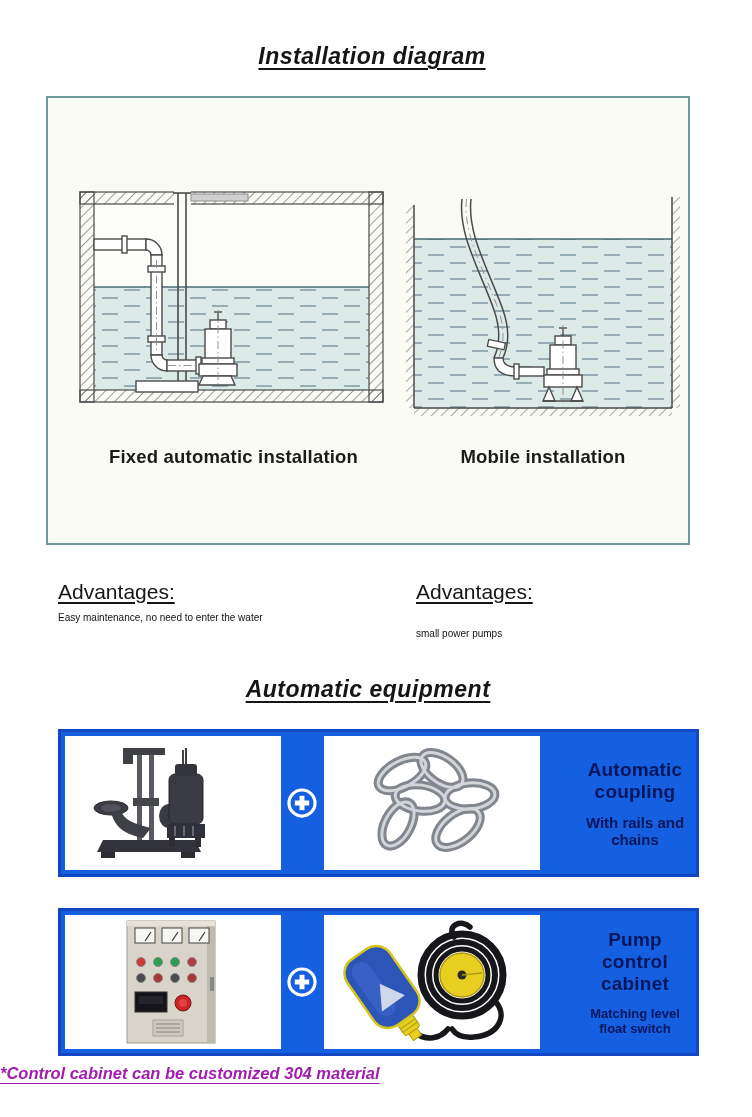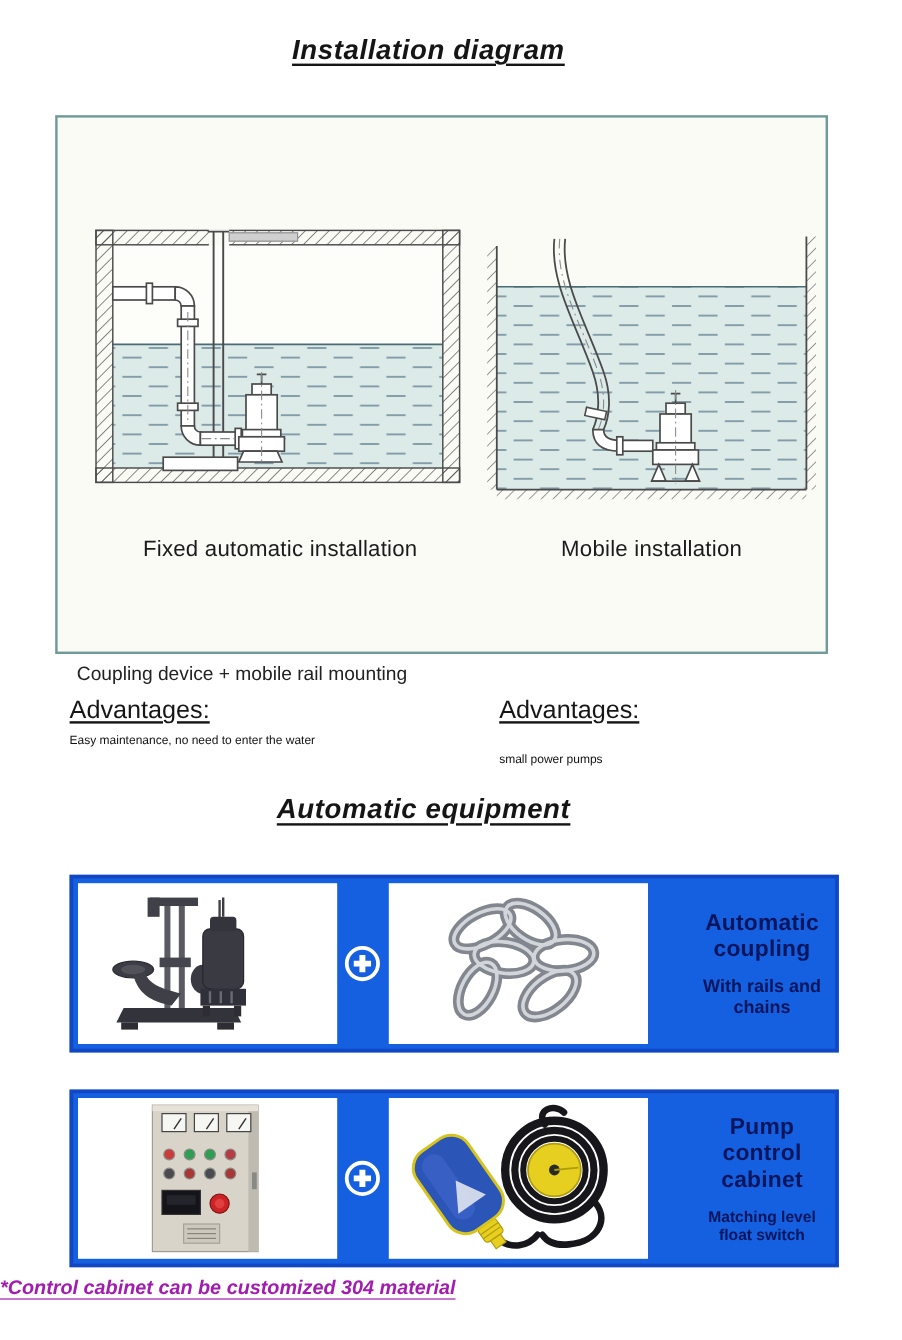--- a/index.html
+++ b/index.html
@@ -1,26 +1,26 @@
 <!DOCTYPE html>
 <html><head>
 <meta charset="utf-8">
 <style>
   html,body{margin:0;padding:0;background:#ffffff;}
   .page{position:relative;width:752px;height:1117px;background:#ffffff;overflow:hidden;
         font-family:"Liberation Sans", sans-serif;color:#1a1a1a;}
   .abs{position:absolute;}
   .sec-title{font-size:23px;font-weight:bold;font-style:italic;letter-spacing:.5px;
              text-decoration:underline;text-underline-offset:4px;text-decoration-thickness:2px;
-             color:#151515;text-align:center;margin:1px;}
+             color:#151515;text-align:center;margin:16px;}
   #install-title{top:27px;left:0;width:712px;}
   #equip-title{top:660px;left:0;width:704px;}
   .diagram-box{left:46px;top:96px;width:640px;height:445px;background:#fbfbf6;
                border:2px solid #6e9a99;}
-  .drawing-label{font-size:18.5px;font-weight:400;color:#1b1b1b;text-align:center;letter-spacing:.2px;}
+  .drawing-label{font-size:18.5px;font-weight:700;color:#1b1b1b;text-align:center;letter-spacing:.2px;}
   #label-fixed{left:78px;top:444px;width:307px;}
   .caption{left:64px;top:554px;font-size:16px;color:#222;}
   .adv{font-size:10px;color:#111;line-height:16px;}
   .adv-heading{font-size:21px;color:#161616;text-decoration:underline;text-underline-offset:3px;margin-bottom:6px;}
   #adv-left{left:58px;top:580px;width:330px;}
   #adv-right{left:416px;top:580px;width:278px;}
   .u{text-decoration:underline;text-underline-offset:2px;}
   .panel{left:58px;width:635px;height:142px;background:#1560e0;border:3px solid #1247c4;}
   #panel-1{top:729px;}
   #panel-2{top:908px;}
@@ -145,21 +145,20 @@
         <path d="M173,192 L179,206 L167,206 Z"></path>
         <line x1="139" y1="206" x2="179" y2="206"></line>
       </g>
       <line x1="159" y1="130" x2="159" y2="208" stroke="#888" stroke-width=".9" stroke-dasharray="8 3 1.5 3"></line>
     </svg>
 
     <div class="abs drawing-label" id="label-fixed" style="left:32px;top:348px;position:absolute;">Fixed automatic installation</div>
     <div class="abs drawing-label" style="left:356px;top:348px;position:absolute;width:278px;">Mobile installation</div>
   </div>
 
-  <div class="abs caption">Coupling device + mobile rail mounting</div>
 
   <div class="abs" id="adv-left">
     <div class="adv-heading">Advantages:</div>
     <div class="adv">Easy maintenance, no need to enter the water</div>
   </div>
 
   <div class="abs" id="adv-right">
     <div class="adv-heading">Advantages:</div>
     <div class="adv">
       <br>

